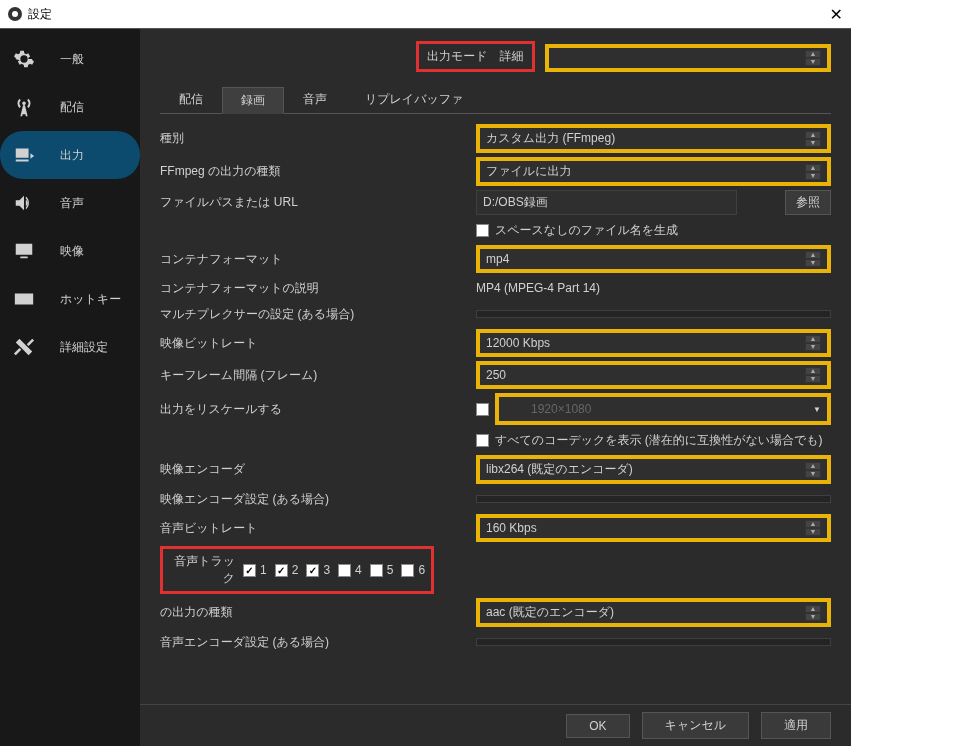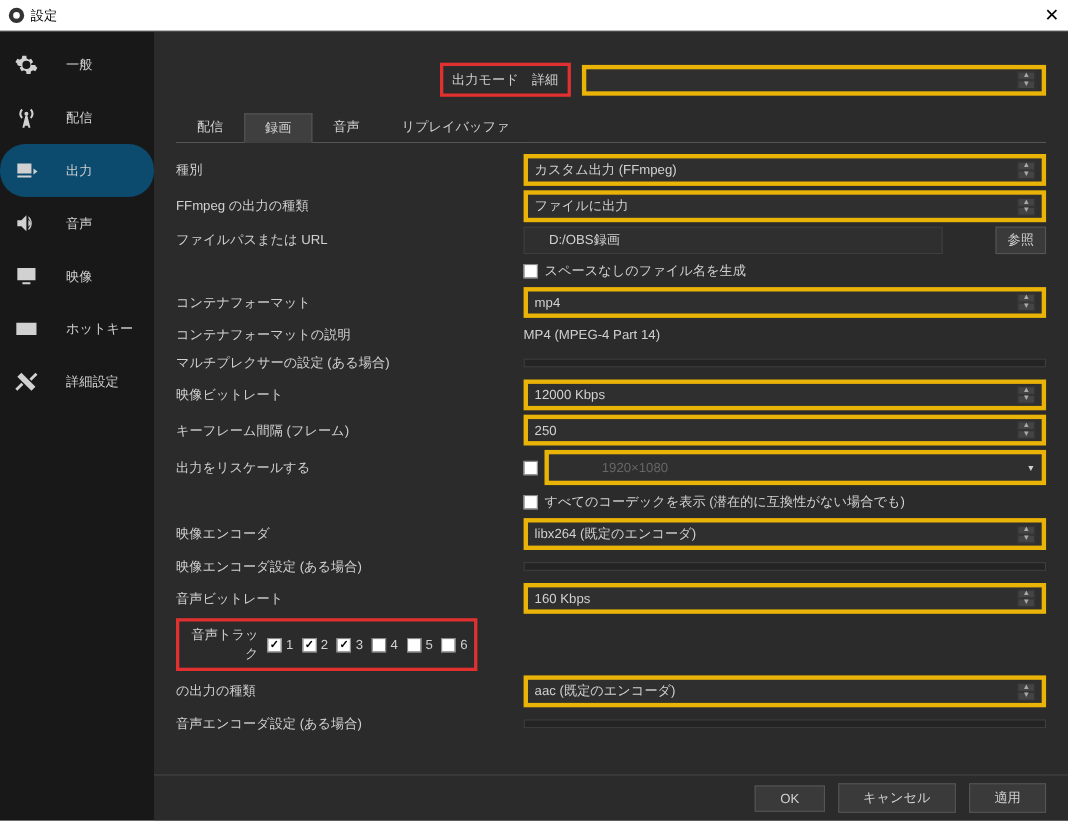--- a/index.html
+++ b/index.html
@@ -1,42 +1,42 @@
 <!DOCTYPE html>
 <html><head>
 <meta charset="utf-8">
 <style>
 * { box-sizing: border-box; margin: 0; padding: 0; }
 body { font-family: "Meiryo", sans-serif; font-size: 12px; background: #fff; color: #d1d1d1; }
-.window { width: 971px; height: 746px; background: #fff; display: flex; flex-direction: column; }
+.window { width: 851px; height: 746px; background: #fff; display: flex; flex-direction: column; }
 .titlebar { height: 28px; background: #fff; display: flex; align-items: center; padding: 0 8px; color: #000; justify-content: space-between; }
 .titlebar-left { display: flex; align-items: center; gap: 6px; }
 .titlebar-icon { width: 14px; height: 14px; border-radius: 50%; background: #333; position: relative; }
 .titlebar-icon::after { content: ""; position: absolute; width: 6px; height: 6px; border-radius: 50%; background: #fff; top: 4px; left: 4px; }
 .close-x { font-size: 16px; cursor: pointer; }
 .body-area { flex: 1; display: flex; background: #2b2b2b; border-top: 1px solid #555; }
 .sidebar { width: 140px; background: #181818; display: flex; flex-direction: column; padding: 6px 0; }
 .sidebar-item { display: flex; align-items: center; gap: 24px; padding: 12px 12px; cursor: pointer; color: #d1d1d1; }
 .sidebar-item.active { background: #0c4a6e; border-radius: 23px; }
 .sidebar-icon { width: 24px; height: 24px; display: flex; align-items: center; justify-content: center; }
 .main { flex: 1; background: #2b2b2b; display: flex; flex-direction: column; }
-.top-row { padding: 28px 20px 8px 260px; display: flex; align-items: center; gap: 10px; }
+.top-row { padding: 12px 20px 8px 260px; display: flex; align-items: flex-end; gap: 10px; margin-left: 16px; }
 .highlight-red { border: 3px solid #e03030; padding: 4px 8px; display: inline-flex; align-items: center; gap: 12px; }
 .dropdown { background: #2f2f2f; border: 4px solid #eab308; padding: 2px 6px; display: flex; align-items: center; justify-content: space-between; color: #d1d1d1; }
 .dropdown.flex1 { flex: 1; }
 .spinner-btns { display: flex; flex-direction: column; width: 16px; }
 .spinner-btns span { height: 8px; background: #444; border: 1px solid #333; font-size: 7px; text-align: center; line-height: 6px; color: #aaa; cursor: pointer; }
 .tabs { display: flex; border-bottom: 1px solid #555; margin: 6px 20px 0 20px; }
 .tab { padding: 4px 18px; background: #2b2b2b; color: #d1d1d1; cursor: pointer; border: 1px solid transparent; }
 .tab.active { background: #3f3f3f; border: 1px solid #555; border-bottom: 1px solid #3f3f3f; position: relative; top: 1px; }
 .form-area { padding: 10px 20px; flex: 1; }
 .form-row { display: flex; align-items: center; margin-bottom: 4px; min-height: 22px; }
 .form-label { width: 316px; padding-right: 8px; color: #d1d1d1; }
 .form-control { flex: 1; display: flex; align-items: center; gap: 6px; }
-.input-text { flex: 1; background: #2f2f2f; border: 1px solid #3f3f3f; padding: 3px 22px; color: #d1d1d1; }
+.input-text { flex: 1; background: #2f2f2f; border: 1px solid #3f3f3f; padding: 3px 6px; color: #d1d1d1; }
 .input-text.disabled { color: #666; }
 .input-text.dark { background: #242424; }
 .btn-small { background: #3a3a3a; border: 1px solid #555; padding: 3px 10px; color: #d1d1d1; cursor: pointer; margin-left: 42px; }
 .checkbox { width: 13px; height: 13px; background: #fff; border: 1px solid #888; display: inline-flex; align-items: center; justify-content: center; cursor: pointer; }
 .checkbox.checked::after { content: "✓"; font-size: 10px; color: #000; font-weight: bold; }
 .track-row { display: flex; align-items: center; gap: 8px; }
 .track-item { display: flex; align-items: center; gap: 4px; }
 .track-highlight { border: 3px solid #e03030; padding: 4px 6px; display: inline-flex; align-items: center; gap: 8px; }
 .button-bar { height: 42px; background: #2b2b2b; display: flex; justify-content: flex-end; align-items: center; gap: 12px; padding: 0 20px; border-top: 1px solid #444; }
 .btn { background: #3a3a3a; border: 1px solid #555; padding: 4px 22px; color: #d1d1d1; cursor: pointer; }

